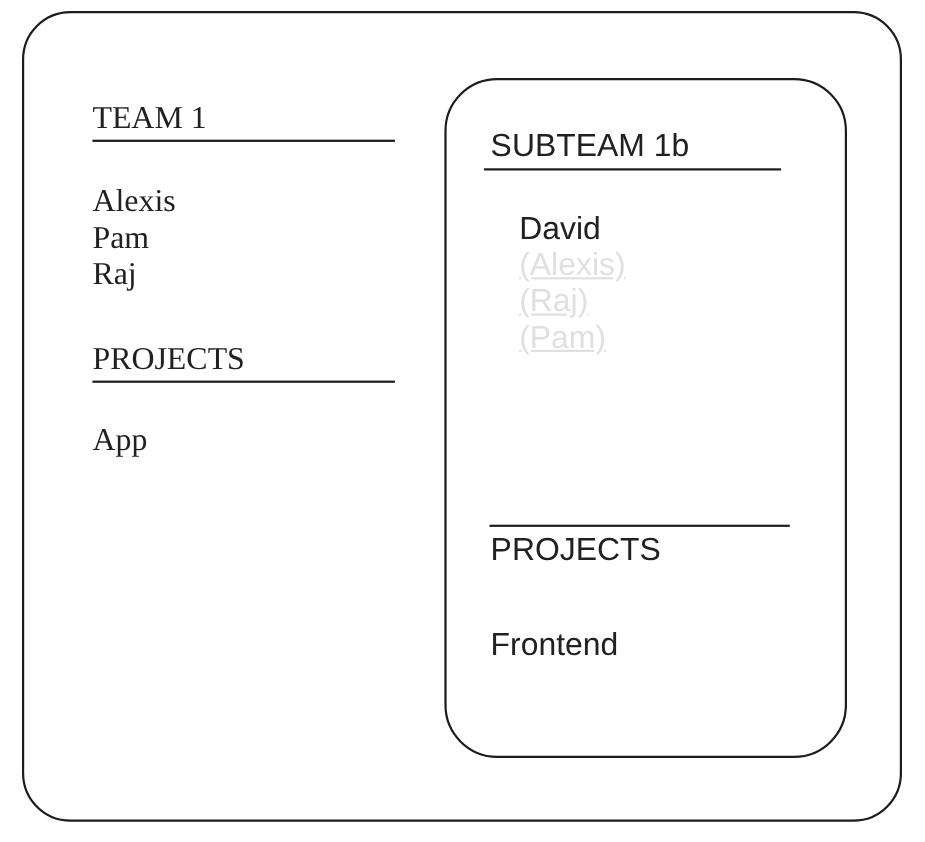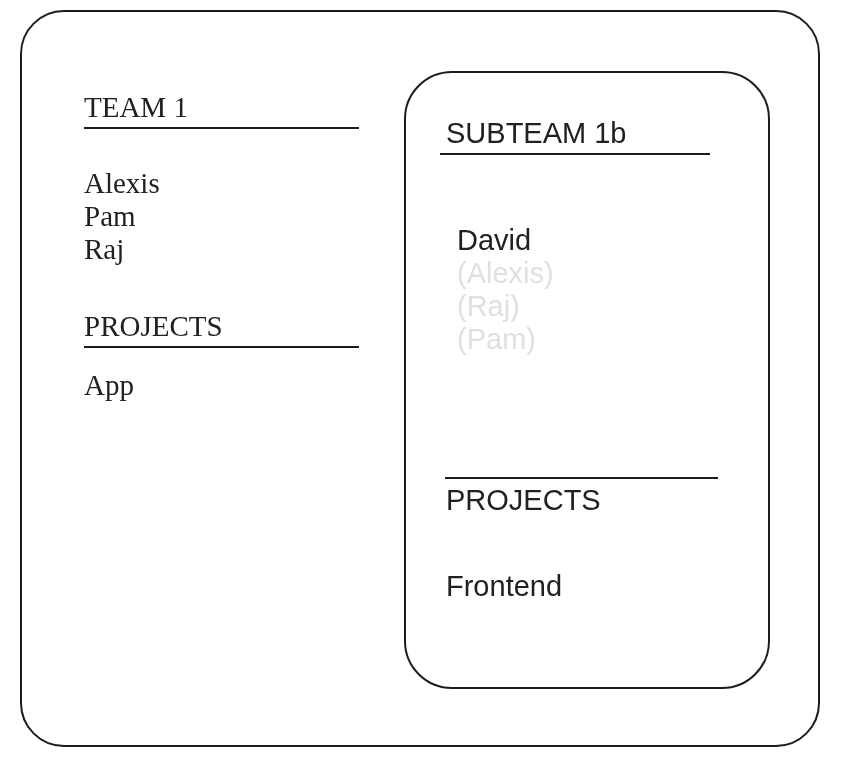--- a/index.html
+++ b/index.html
@@ -52,34 +52,34 @@
   .list {
     position: absolute;
     margin: 0;
     padding: 0;
     list-style: none;
     font-size: 29px;
     line-height: 33px;
     color: #212121;
   }
   .list li { white-space: nowrap; }
-  .muted { color: #e0e0e0; }
+  .muted { color: #e0e0e0; text-decoration: underline; }
 
   
   .team-title      { left: 62px;  top: 79px;  }
   .team-rule       { left: 62px;  top: 115px; width: 275px; }
   .team-members    { left: 62px;  top: 155px; }
   .team-proj-title { left: 62px;  top: 298px; }
   .team-proj-rule  { left: 62px;  top: 334px; width: 275px; }
-  .team-projects   { left: 62px;  top: 357px; }
+  .team-projects   { left: 62px;  top: 372px; }
 
   
   .sub-title       { left: 446px; top: 117px; text-align: center; }
   .sub-rule        { left: 440px; top: 153px; width: 270px; }
-  .sub-members     { left: 457px; top: 192px; margin-top: 32px; }
+  .sub-members     { left: 472px; top: 192px; }
   .sub-proj-rule   { left: 445px; top: 477px; width: 273px; }
   .sub-proj-title  { left: 446px; top: 484px; }
   .sub-projects    { left: 446px; top: 570px; }
 </style>
 </head>
 <body>
 
 <div class="canvas">
 
   <div class="box team-box">

